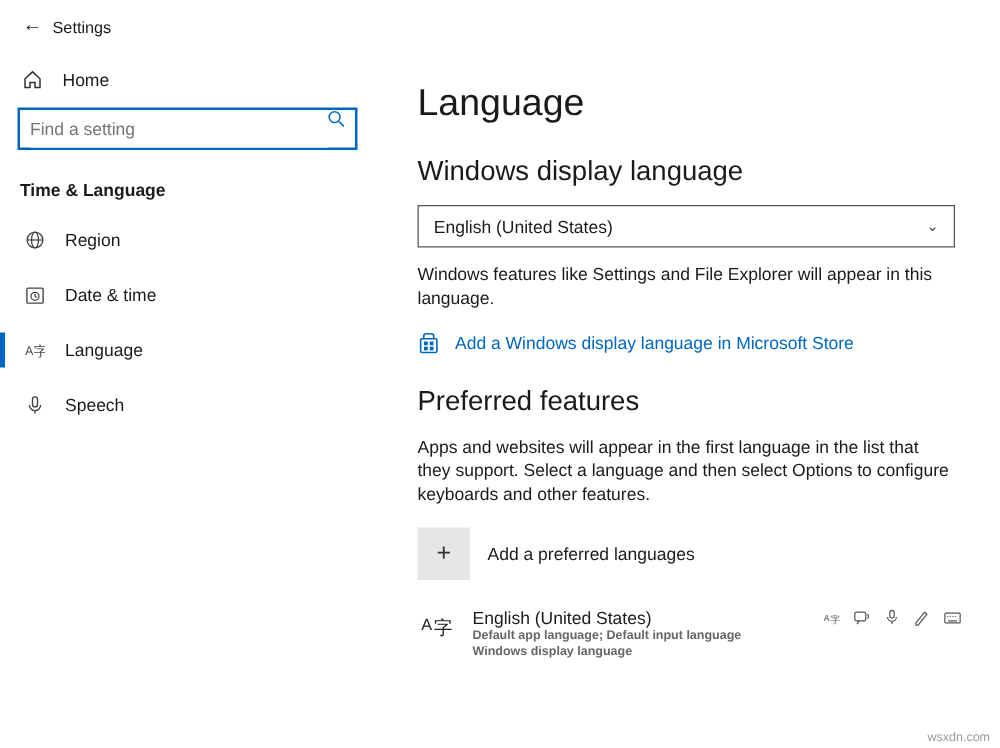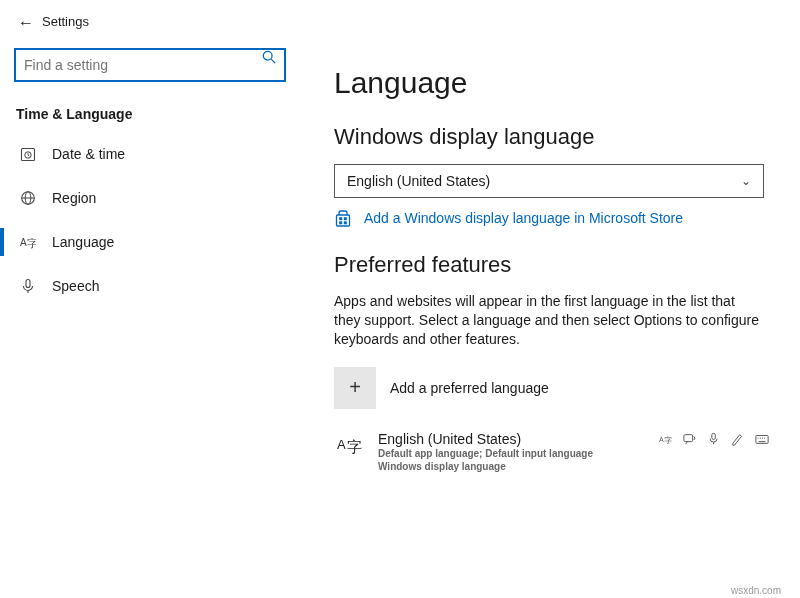--- a/index.html
+++ b/index.html
@@ -141,74 +141,82 @@
   .lang-name { font-size: 14px; }
   .lang-sub { font-size: 10px; color: #666; line-height: 1.3; font-weight: bold; }
   .feat-icons {
     display:flex; gap:8px;
     font-size: 13px;
     color:#555;
   }
   .feat-icons span { width:16px; height:16px; display:inline-flex; align-items:center; justify-content:center; }
   .watermark {
     position: fixed;
-    right: 19px;
+    right: 8px;
     bottom: 2px;
     font-size: 10px;
     color: #999;
     margin-left: 11px;
   }
   svg { display:block; }
 </style>
 </head>
 <body>
 
 <div class="topbar">
   <span class="back">←</span>
   <span class="title">Settings</span>
 </div>
 
 <div class="body">
   <div class="sidebar">
 
+    <div class="home-row">
+      <span class="icon-slot">
+        <svg width="16" height="16" viewBox="0 0 16 16">
+            <path d="M2 7 L8 1.5 L14 7 V14 H10 V10 H6 V14 H2 Z" fill="none" stroke="#333" stroke-width="1.2"></path>
+          </svg>
+      </span>
+      <span>Home</span>
+    </div>
 
     <div class="search-wrap">
       <input placeholder="Find a setting" style="">
       <span class="mag">
         <svg width="14" height="14" viewBox="0 0 16 16">
             <circle cx="6.5" cy="6.5" r="5" fill="none" stroke="#0067c0" stroke-width="1.4"></circle>
             <line x1="10.5" y1="10.5" x2="15" y2="15" stroke="#0067c0" stroke-width="1.4"></line>
           </svg>
       </span>
     </div>
 
     <div class="section-label">Time &amp; Language</div>
 
     <div class="nav-item">
       <span class="icon-slot">
         <svg width="16" height="16" viewBox="0 0 16 16">
+            <circle cx="8" cy="8" r="6.3" fill="none" stroke="#444" stroke-width="1.1"></circle>
+            <ellipse cx="8" cy="8" rx="2.8" ry="6.3" fill="none" stroke="#444" stroke-width="1"></ellipse>
+            <line x1="1.7" y1="8" x2="14.3" y2="8" stroke="#444" stroke-width="1"></line>
+          </svg>
+      </span>
+      <span>Region</span>
+    </div>
+
+    <div class="nav-item">
+      <span class="icon-slot">
+        <svg width="16" height="16" viewBox="0 0 16 16">
             <rect x="1.5" y="2.5" width="13" height="12" rx="1" fill="none" stroke="#444" stroke-width="1.1"></rect>
             <circle cx="8" cy="9" r="3.2" fill="none" stroke="#444" stroke-width="1"></circle>
             <path d="M8 7.2 V9 L9.3 10" fill="none" stroke="#444" stroke-width="1"></path>
           </svg>
       </span>
       <span>Date &amp; time</span>
     </div>
 
-    <div class="nav-item">
-      <span class="icon-slot">
-        <svg width="16" height="16" viewBox="0 0 16 16">
-            <circle cx="8" cy="8" r="6.3" fill="none" stroke="#444" stroke-width="1.1"></circle>
-            <ellipse cx="8" cy="8" rx="2.8" ry="6.3" fill="none" stroke="#444" stroke-width="1"></ellipse>
-            <line x1="1.7" y1="8" x2="14.3" y2="8" stroke="#444" stroke-width="1"></line>
-          </svg>
-      </span>
-      <span>Region</span>
-    </div>
-
     <div class="nav-item active">
       <span class="icon-slot">
         <svg width="16" height="16" viewBox="0 0 16 16">
             <text x="0" y="12" font-size="10" fill="#444">A</text>
             <text x="7" y="13" font-size="11" fill="#444">字</text>
           </svg>
       </span>
       <span>Language</span>
     </div>
 
@@ -227,20 +235,21 @@
   <div class="main">
     <h1 class="page">Language</h1>
 
     <h2 class="sect">Windows display language</h2>
 
     <div class="dropdown">
       <span>English (United States)</span>
       <span class="chev">⌄</span>
     </div>
 
+    <p class="desc">Windows features like Settings and File Explorer will appear in this language.</p>
 
     <div class="store-link">
       <span class="store-icon">
         <svg width="18" height="18" viewBox="0 0 18 18">
             <path d="M5 5 V3 a2 2 0 0 1 2 -2 h4 a2 2 0 0 1 2 2 V5" fill="none" stroke="#0067c0" stroke-width="1.3"></path>
             <rect x="2.5" y="5" width="13" height="11" rx="1" fill="none" stroke="#0067c0" stroke-width="1.3"></rect>
             <rect x="5.2" y="7.2" width="3" height="3" fill="#0067c0"></rect>
             <rect x="9.8" y="7.2" width="3" height="3" fill="#0067c0"></rect>
             <rect x="5.2" y="11.3" width="3" height="3" fill="#0067c0"></rect>
             <rect x="9.8" y="11.3" width="3" height="3" fill="#0067c0"></rect>
@@ -249,21 +258,21 @@
       <span class="link">Add a Windows display language in Microsoft Store</span>
     </div>
 
 
     <h2 class="sect" style="margin-top:24px">Preferred features</h2>
 
     <p class="desc">Apps and websites will appear in the first language in the list that they support. Select a language and then select Options to configure keyboards and other features.</p>
 
     <div class="add-row">
       <div class="plus-box">+</div>
-      <span>Add a preferred language</span>
+      <span>Add a preferred languages</span>
     </div>
 
     <div class="lang-entry">
       <span class="lang-icon">
         <svg width="28" height="28" viewBox="0 0 28 28">
             <text x="1" y="16" font-size="13" fill="#222">A</text>
             <text x="11" y="19" font-size="15" fill="#222">字</text>
           </svg>
       </span>
       <div class="lang-info">

